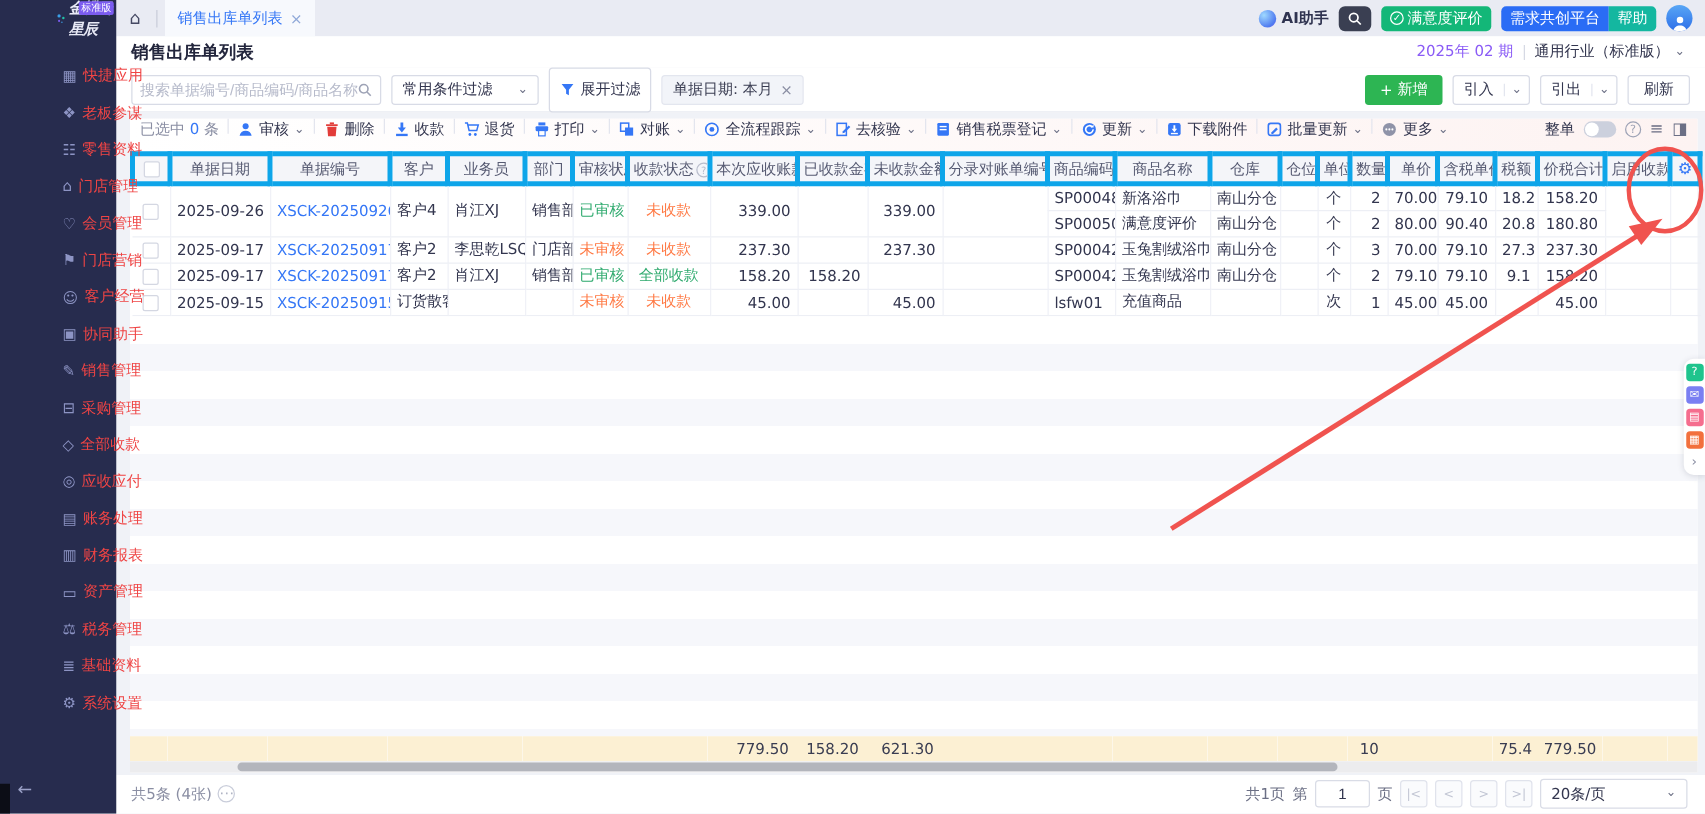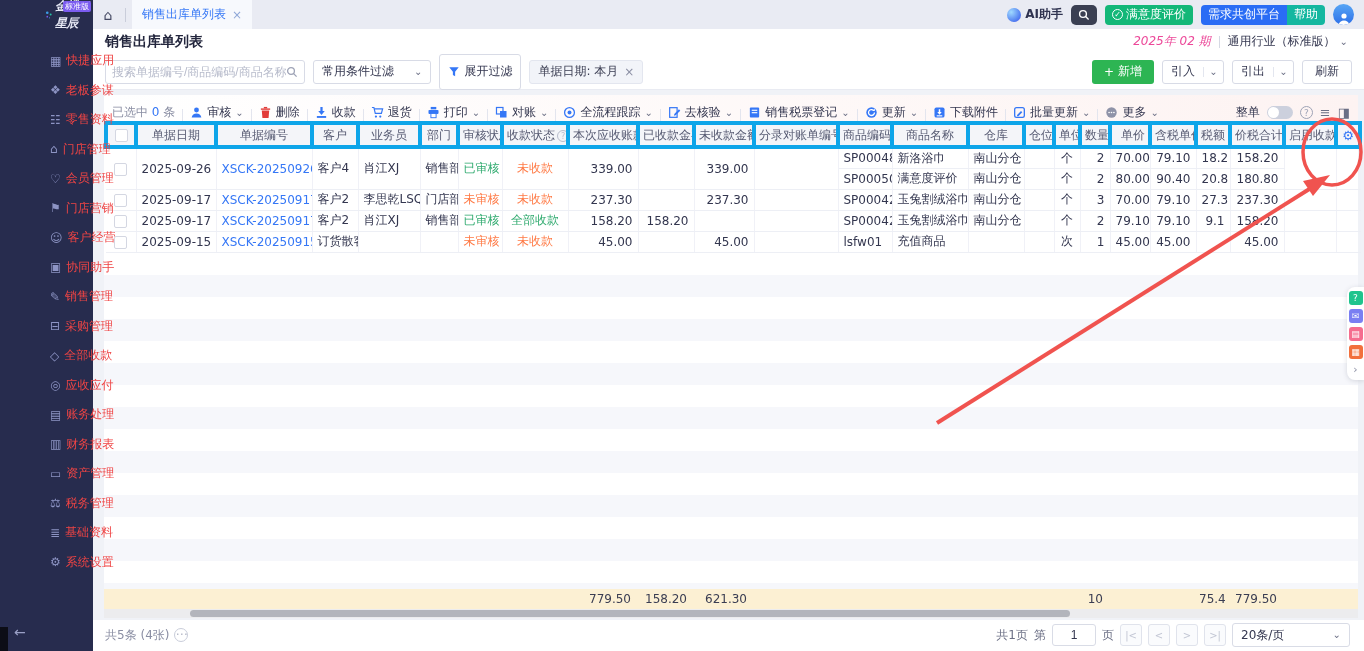--- a/index.html
+++ b/index.html
@@ -36,21 +36,21 @@
   .pill.green { background:#13b778; }
   .pill.blue  { background:#2a6cf5; border-radius:4px 0 0 4px; }
   .pill.teal  { background:#14b7a0; border-radius:0 4px 4px 0; }
   .circle-check { width:11px; height:11px; border:1px solid #fff; border-radius:50%; font-size:8px; line-height:10px; text-align:center; }
   .avatar { width:21px; height:21px; border-radius:50%; background:linear-gradient(#58a6f5,#2d6fe8); display:flex; align-items:flex-end; justify-content:center; overflow:hidden; }
 
   
   .titlebar { height:25px; background:#fff; display:flex; align-items:center; padding:0 16px 0 12px; }
   .page-title { font-size:14px; font-weight:bold; color:#23263d; }
   .titlebar-right { margin-left:auto; display:flex; align-items:center; gap:8px; }
-  .period { color:#ec4899;font-style:italic; }
+  .period { color:#8b5cf6; }
   .tdiv { width:1px; height:12px; background:#d6d9e4; }
   .industry { color:#33364f; display:flex; gap:4px; align-items:center; cursor:pointer; }
   .chev { color:#6b6f85; font-size:10px; line-height:1; }
 
   
   .filterbar { height:36px; background:#fff; display:flex; align-items:center; padding:0 12px; gap:8px; border-bottom:1px solid #e9ebf2; }
   .search-box { width:200px; height:24px; border:1px solid #d8dbe6; border-radius:3px; display:flex; align-items:center; padding:0 6px; }
   .search-box input { border:none; outline:none; flex:1; font-size:12px; color:#33364f; min-width:0; }
   .search-box input::placeholder { color:#b7bbcb; }
   .fselect { height:24px; border:1px solid #d8dbe6; border-radius:3px; display:flex; align-items:center; gap:20px; padding:0 8px; cursor:pointer; background:#fff; }
@@ -59,21 +59,21 @@
   .ftag .x { color:#8a8ea3; cursor:pointer; }
   .filter-right { margin-left:auto; display:flex; align-items:center; gap:8px; }
   .btn-add { height:24px; background:#2db553; color:#fff; border-radius:3px; display:flex; align-items:center; gap:4px; padding:0 12px; cursor:pointer; }
   .split { height:24px; border:1px solid #d8dbe6; border-radius:3px; display:flex; align-items:center; background:#fff; cursor:pointer; }
   .split .lab { padding:0 8px; }
   .split .dd { width:20px; border-left:1px solid #e3e6ef; text-align:center; }
   .btn-plain { height:24px; border:1px solid #d8dbe6; border-radius:3px; display:flex; align-items:center; padding:0 12px; background:#fff; cursor:pointer; }
 
   
   .panel { width:1254px; margin:5px 0 0 11px; background:#fff; }
-  .toolbar { height:26px; display:flex; align-items:flex-end; padding:0 8px; background:linear-gradient(to right,#fff, #fdf3f2); }
+  .toolbar { height:26px; display:flex; align-items:flex-start; padding:0 8px; background:linear-gradient(to right,#fff, #fdf3f2); }
   .sel-info { color:#8a8ea3; white-space:nowrap; }
   .sel-info b { color:#3577f6; font-weight:normal; }
   .tsep { width:1px; height:12px; background:#e3e5ee; margin:0 7px; }
   .tbtn { display:flex; align-items:center; gap:4px; color:#33364f; cursor:pointer; white-space:nowrap; }
   .ticon { width:13px; height:13px; display:inline-block; }
   .toolbar-right { margin-left:auto; display:flex; align-items:center; gap:7px; color:#33364f; }
   .toggle { width:26px; height:13px; border-radius:7px; background:#ccd0dd; position:relative; cursor:pointer; }
   .toggle .knob { position:absolute; left:1px; top:1px; width:11px; height:11px; background:#fff; border-radius:50%; }
   .qmark { width:13px; height:13px; border:1px solid #9ea3b6; color:#9ea3b6; border-radius:50%; font-size:9px; line-height:12px; text-align:center; display:inline-block; }
   .gico { color:#6b6f85; font-size:13px; cursor:pointer; }

